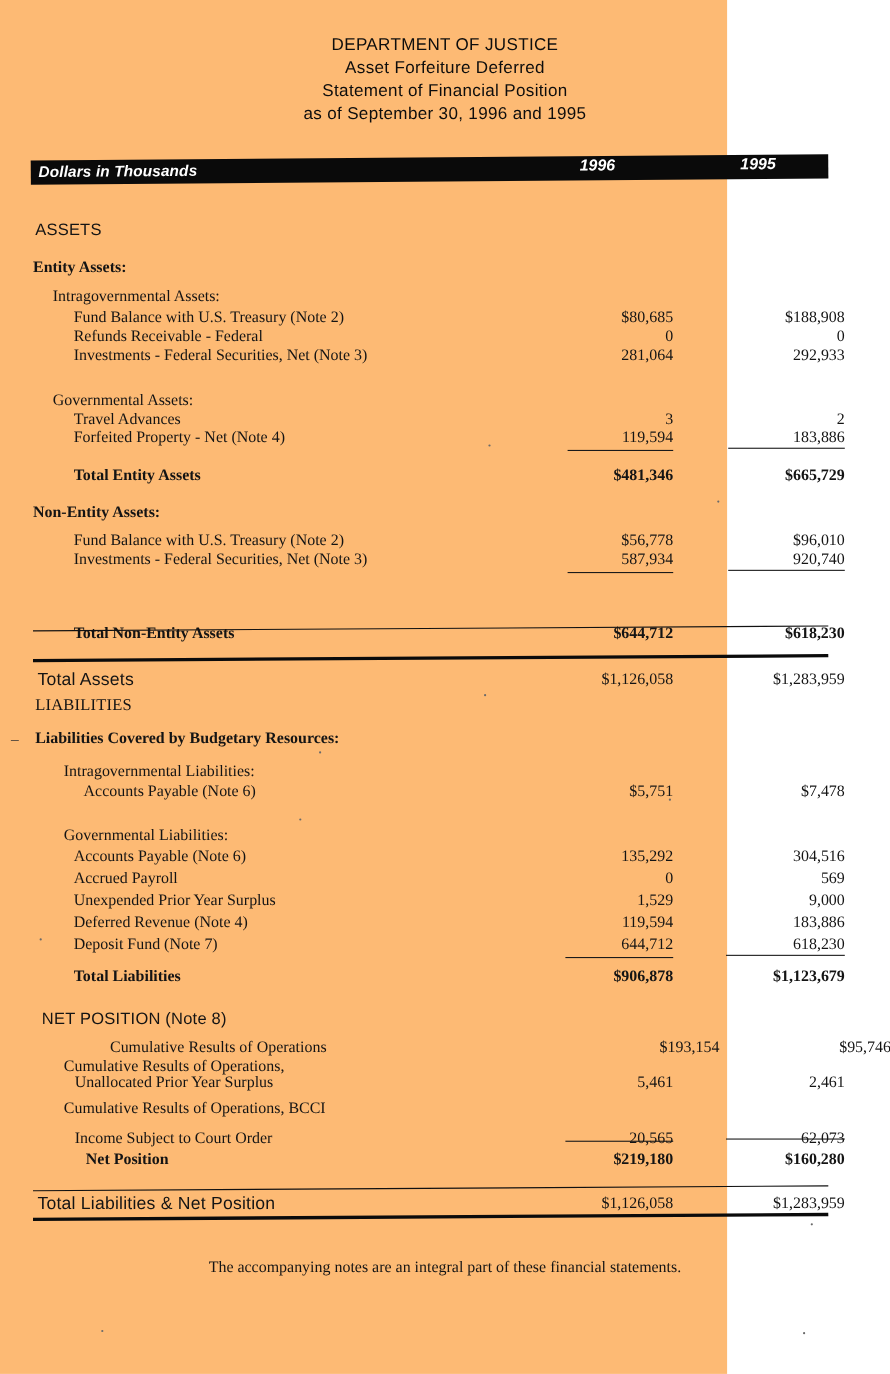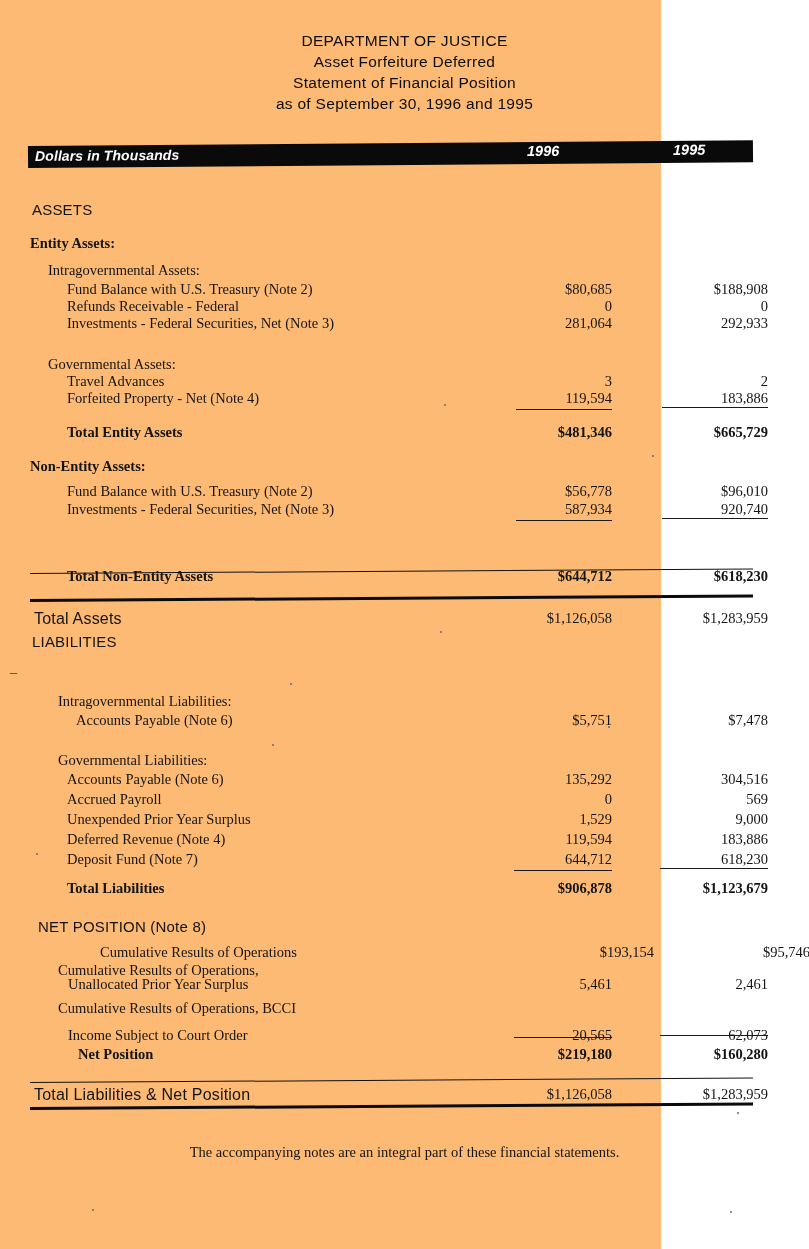--- a/index.html
+++ b/index.html
@@ -269,25 +269,26 @@
 
   <div class="grand-rule-thin" style="top:573px;"></div>
   <div class="row" style="top:610px;">
     <span class="label sans" style="left:34px; font-size:16px;">Total Assets</span>
     <span class="num c1">$1,126,058</span>
     <span class="num c2">$1,283,959</span>
   </div>
   <div class="grand-rule-thick" style="top:599px;"></div>
 
   <div class="row" style="top:633px;">
-    <span class="label sans" style="left:32px;">LIABILITIES</span>
+    <span class="label sans" style="left:32px;font-family:Liberation Serif, serif;">LIABILITIES</span>
   </div>
 
   <div class="row" style="top:663px;">
     <span class="dash-mark" style="left:10px; top:2px;">–</span>
+    <span class="label bold" style="left:32px;">Liabilities Covered by Budgetary Resources:</span>
   </div>
 
   <div class="row" style="top:693px;">
     <span class="label" style="left:58px;">Intragovernmental Liabilities:</span>
   </div>
   <div class="row" style="top:712px;">
     <span class="label" style="left:76px;">Accounts Payable  (Note 6)</span>
     <span class="num c1">$5,751</span>
     <span class="num c2">$7,478</span>
   </div>

